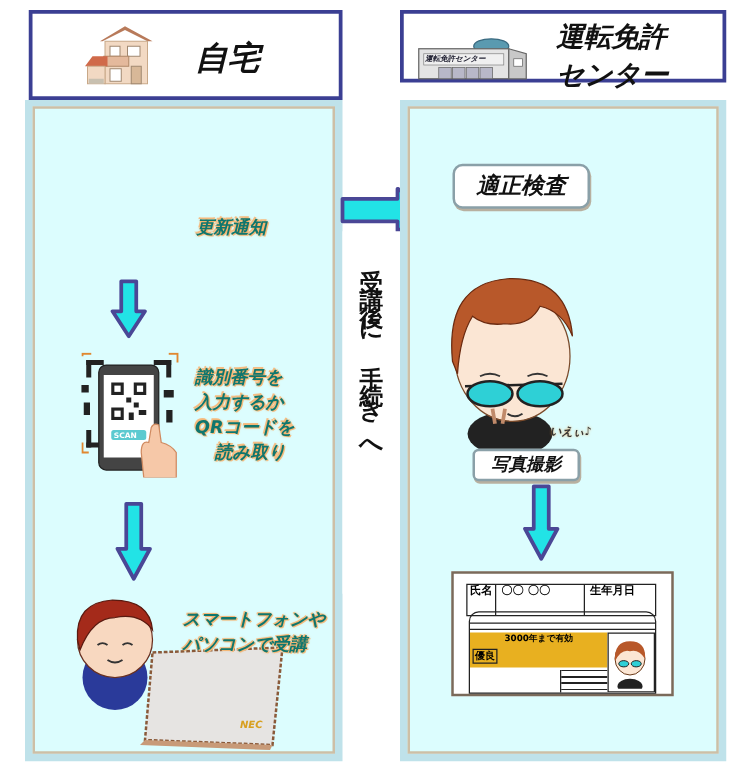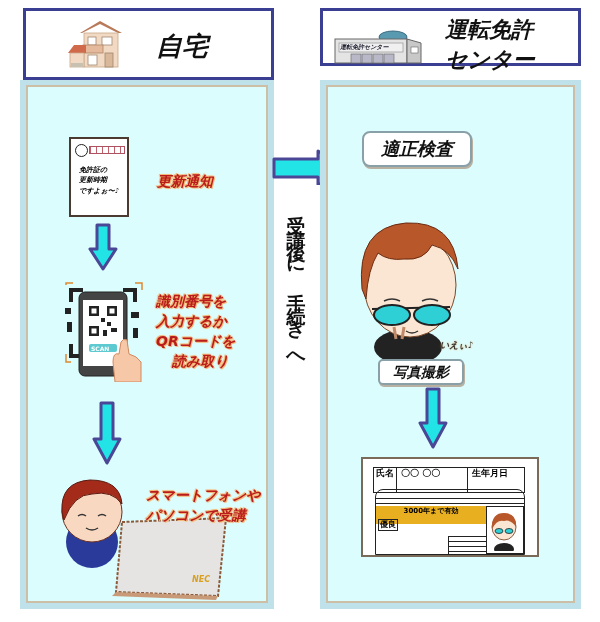--- a/index.html
+++ b/index.html
@@ -3,21 +3,21 @@
 <meta charset="utf-8">
 <style>
   html, body { margin:0; padding:0; }
   body { width:600px; height:622px; background:#ffffff; position:relative; overflow:hidden;
          font-family: "DejaVu Sans", sans-serif; }
   .abs { position:absolute; }
   .header-box { position:absolute; background:#fff; border:3px solid #3b3f93; box-sizing:border-box; }
   .panel-outer { position:absolute; background:#bfe2ea; box-sizing:border-box; }
   .panel-inner { position:absolute; background:#dcfdfe; border:2px solid #cdbfa6; box-sizing:border-box; }
   .title-text { font-weight:bold; font-style:italic; color:#111; }
-  .caption { font-weight:bold; font-style:italic; color:#b91c1c;
+  .caption { font-weight:bold; font-style:italic; color:#0f766e;
              text-shadow: 0 0 2px #f0a650, 1px 1px 0 #f5c08a, -1px -1px 0 #f5c08a; }
   .arrow-down svg, .arrow-right svg { display:block; }
   .vert-text { writing-mode: vertical-rl; text-orientation: upright; font-weight:bold; color:#111;
                letter-spacing:14px; font-size:19px; }
   .label-box { position:absolute; background:#fff; border:2px solid #8aa0a8; border-radius:8px;
                box-shadow: 1px 2px 0 #b8b0a0; box-sizing:border-box; text-align:center; }
 </style>
 </head>
 <body>
 
@@ -36,28 +36,20 @@
       <rect x="37" y="34" width="8" height="14" fill="#d8b898" stroke="#a08870" stroke-width="0.8"></rect>
       <rect x="3" y="44" width="12" height="4" fill="#c8c0b0"></rect>
     </svg>
   </div>
   <div class="abs title-text" style="left:130px;top:18px;font-size:26px;">自宅</div>
 </div>
 
 <div class="panel-outer" style="left:20px;top:80px;width:254px;height:529px;"></div>
 <div class="panel-inner" style="left:26px;top:85px;width:242px;height:518px;">
 
-  <div class="abs" style="left:41px;top:50px;width:60px;height:80px;background:#fff;border:2px solid #4a3a30;box-sizing:border-box;">
-    <div class="abs" style="left:4px;top:5px;width:11px;height:11px;border:1.5px solid #222;border-radius:50%;"></div>
-    <div class="abs" style="left:18px;top:7px;width:36px;height:8px;
-         background: repeating-linear-gradient(90deg,#c0606a 0 1.5px,transparent 1.5px 6px);border:1px solid #b05060;box-sizing:border-box;"></div>
-    <div class="abs" style="left:8px;top:26px;font-size:7px;font-style:italic;font-weight:bold;">免許証の</div>
-    <div class="abs" style="left:8px;top:36px;font-size:7px;font-style:italic;font-weight:bold;">更新時期</div>
-    <div class="abs" style="left:8px;top:47px;font-size:7px;font-style:italic;font-weight:bold;">ですよぉ〜♪</div>
-  </div>
   <div class="abs caption" style="left:129px;top:86px;font-size:14px;">更新通知</div>
 
   <div class="abs arrow-down" style="left:60px;top:136px;">
     <svg width="30" height="48" viewBox="0 0 30 48">
       <polygon points="9,2 21,2 21,26 28,26 15,46 2,26 9,26" fill="#22e3e6" stroke="#4a4796" stroke-width="3" stroke-linejoin="round"></polygon>
     </svg>
   </div>
 
   <div class="abs" style="left:37px;top:195px;width:80px;height:100px;">
     <svg width="80" height="100" viewBox="0 0 80 100">
@@ -189,21 +181,21 @@
   </div>
 
   <div class="abs" style="left:33px;top:370px;width:178px;height:100px;background:#fff;border:2px solid #7a6a5a;box-sizing:border-box;">
     <div class="abs" style="left:10px;top:8px;width:152px;height:26px;border:1.5px solid #222;box-sizing:border-box;display:flex;font-size:9px;font-weight:bold;">
       <span style="padding:0 2px;border-right:1.5px solid #222;line-height:11px;">氏名</span>
       <span style="padding:0 4px;width:62px;border-right:1.5px solid #222;line-height:11px;">〇〇 〇〇</span>
       <span style="padding:0 4px;line-height:11px;">生年月日</span>
     </div>
     <div class="abs" style="left:12px;top:30px;width:150px;height:66px;border:1.5px solid #222;border-radius:8px 8px 0 0;box-sizing:border-box;overflow:hidden;">
       <div class="abs" style="left:0;top:8px;width:150px;height:4px;border-top:1px solid #222;border-bottom:1px solid #222;"></div>
-      <div class="abs" style="left:0;top:16px;width:110px;height:18px;background:#e8b020;font-size:7px;font-weight:bold;text-align:center;line-height:10px;">3000年まで有効</div>
+      <div class="abs" style="left:0;top:16px;width:110px;height:28px;background:#e8b020;font-size:7px;font-weight:bold;text-align:center;line-height:10px;">3000年まで有効</div>
       <div class="abs" style="left:2px;top:29px;font-size:8px;font-weight:bold;border:1.5px solid #222;padding:0 1px;line-height:10px;">優良</div>
       <div class="abs" style="left:72px;top:46px;width:37px;height:20px;background:repeating-linear-gradient(180deg,#222 0 1px,transparent 1px 5px);border-left:1px solid #222;"></div>
       <div class="abs" style="left:110px;top:16px;width:38px;height:48px;border:1.5px solid #222;box-sizing:border-box;background:#fff;">
         <svg width="34" height="44" viewBox="0 0 34 44">
           <ellipse cx="17" cy="20" rx="12" ry="13" fill="#fbe6d4" stroke="#6a3a1a" stroke-width="0.8"></ellipse>
           <path d="M5 22 Q4 6 17 6 Q30 6 29 20 Q24 12 17 14 Q10 12 5 22Z" fill="#b8582a"></path>
           <ellipse cx="12" cy="24" rx="4" ry="2.5" fill="#2ed0d6" stroke="#222" stroke-width="0.8"></ellipse>
           <ellipse cx="22" cy="24" rx="4" ry="2.5" fill="#2ed0d6" stroke="#222" stroke-width="0.8"></ellipse>
           <ellipse cx="17" cy="42" rx="10" ry="6" fill="#222"></ellipse>
         </svg>

